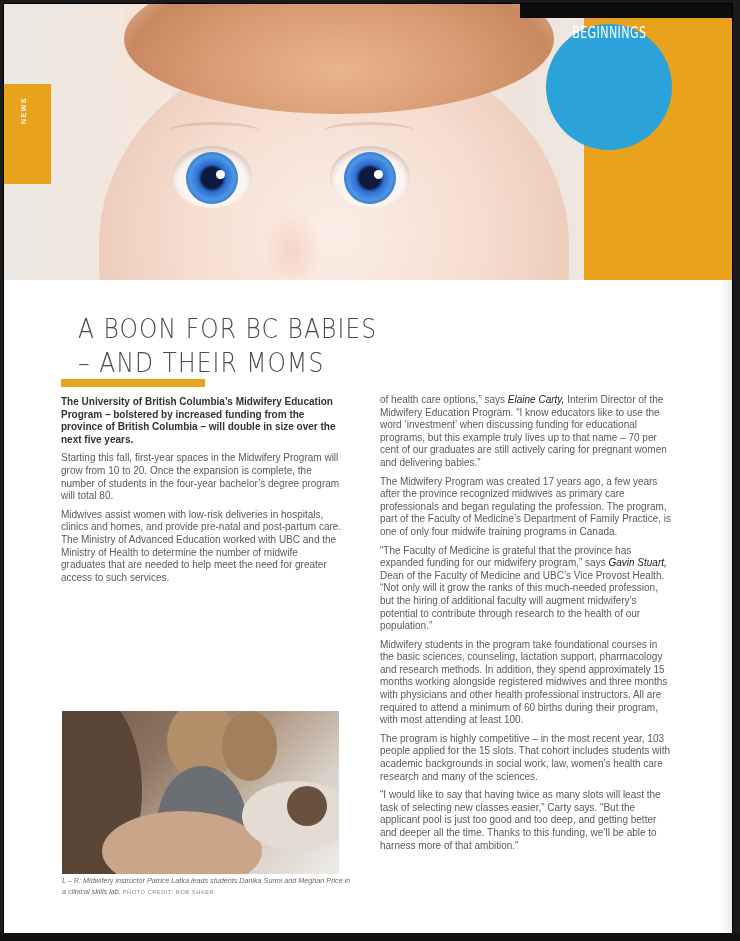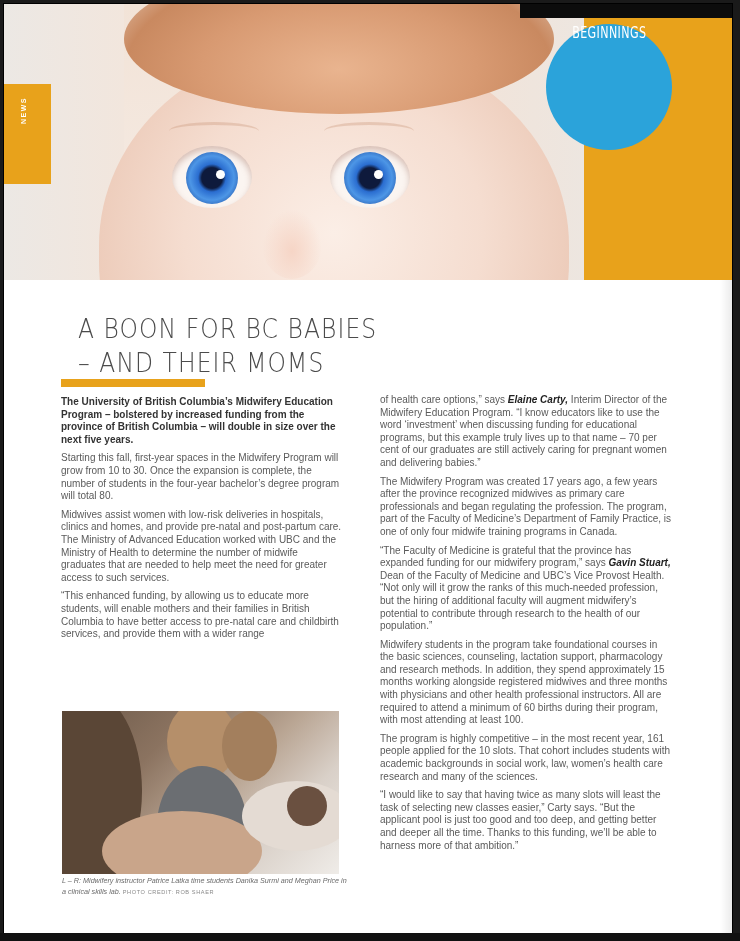--- a/index.html
+++ b/index.html
@@ -88,21 +88,21 @@
   }
   .headline .line { display: block; transform: scaleX(0.9); transform-origin: left; white-space: nowrap; }
   .rule { position: absolute; left: 57px; top: 375px; width: 144px; height: 8px; background: #e8a21b; }
 
   
   .col { position: absolute; width: 284px; font-size: 10px; line-height: 12.6px; color: #5a5a5a; }
   .col.left { left: 57px; top: 392px; }
   .col.right { left: 376px; top: 390px; width: 292px; }
   .col p { margin-bottom: 6px; }
   .col p.lead { color: #333; font-weight: bold; }
-  .col b.name { color: #222; font-style: italic; font-weight: bold; }
+  .col b.name { color: #222; font-style: italic; font-weight: normal; }
 
   .photo {
     position: absolute; left: 58px; top: 707px; width: 277px; height: 163px; overflow: hidden;
     background: linear-gradient(135deg, #6d5a4a 0%, #8b7360 30%, #b9a593 55%, #d9d0c8 75%, #efece8 100%);
   }
   .p-shape { position: absolute; border-radius: 50%; }
   .caption {
     position: absolute; left: 58px; top: 872px; width: 290px;
     font-size: 7.2px; line-height: 10.5px; color: #6a6a6a; font-style: italic;
   }
@@ -148,43 +148,42 @@
   </div>
 
   <h1 class="headline">
     <span class="line">A BOON FOR BC BABIES</span>
     <span class="line">– AND THEIR MOMS</span>
   </h1>
   <div class="rule"></div>
 
   <div class="col left">
     <p class="lead">The University of British Columbia’s Midwifery Education Program – bolstered by increased funding from the province of British Columbia – will double in size over the next five years.</p>
-    <p>Starting this fall, first-year spaces in the Midwifery Program will grow from 10 to 30. Once the expansion is complete, the number of students in the four-year bachelor’s degree program will total 80.</p>
+    <p>Starting this fall, first-year spaces in the Midwifery Program will grow from 10 to 20. Once the expansion is complete, the number of students in the four-year bachelor’s degree program will total 80.</p>
     <p>Midwives assist women with low-risk deliveries in hospitals, clinics and homes, and provide pre-natal and post-partum care. The Ministry of Advanced Education worked with UBC and the Ministry of Health to determine the number of midwife graduates that are needed to help meet the need for greater access to such services.</p>
-    <p>“This enhanced funding, by allowing us to educate more students, will enable mothers and their families in British Columbia to have better access to pre-natal care and childbirth services, and provide them with a wider range</p>
   </div>
 
   <div class="photo">
     <div class="p-shape" style="left:-30px;top:-20px;width:110px;height:200px;background:#5a4636;"></div>
     <div class="p-shape" style="left:105px;top:-10px;width:70px;height:80px;background:#b58f6a;"></div>
     <div class="p-shape" style="left:95px;top:55px;width:90px;height:120px;background:#6b6e72;"></div>
     <div class="p-shape" style="left:160px;top:0px;width:55px;height:70px;background:#a37f5d;"></div>
     <div class="p-shape" style="left:40px;top:100px;width:160px;height:80px;background:#c9a58a;"></div>
     <div class="p-shape" style="left:180px;top:70px;width:110px;height:70px;background:#e4dbd3;"></div>
     <div class="p-shape" style="left:225px;top:75px;width:40px;height:40px;background:#6a5040;"></div>
   </div>
   <div class="caption">
-    <span>L – R: Midwifery instructor Patrice Latka time students Danika Surmi and Meghan Price in a clinical skills lab.</span>
+    <span>L – R: Midwifery instructor Patrice Latka leads students Danika Surmi and Meghan Price in a clinical skills lab.</span>
     <span class="credit">PHOTO CREDIT: ROB SHAER</span>
   </div>
 
   <div class="col right">
     <p><span>of health care options,” says </span><b class="name">Elaine Carty,</b><span> Interim Director of the Midwifery Education Program. “I know educators like to use the word ‘investment’ when discussing funding for educational programs, but this example truly lives up to that name – 70 per cent of our graduates are still actively caring for pregnant women and delivering babies.”</span></p>
     <p>The Midwifery Program was created 17 years ago, a few years after the province recognized midwives as primary care professionals and began regulating the profession. The program, part of the Faculty of Medicine’s Department of Family Practice, is one of only four midwife training programs in Canada.</p>
     <p><span>“The Faculty of Medicine is grateful that the province has expanded funding for our midwifery program,” says </span><b class="name">Gavin Stuart,</b><span> Dean of the Faculty of Medicine and UBC’s Vice Provost Health. “Not only will it grow the ranks of this much-needed profession, but the hiring of additional faculty will augment midwifery’s potential to contribute through research to the health of our population.”</span></p>
     <p>Midwifery students in the program take foundational courses in the basic sciences, counseling, lactation support, pharmacology and research methods. In addition, they spend approximately 15 months working alongside registered midwives and three months with physicians and other health professional instructors. All are required to attend a minimum of 60 births during their program, with most attending at least 100.</p>
-    <p>The program is highly competitive – in the most recent year, 161 people applied for the 10 slots. That cohort includes students with academic backgrounds in social work, law, women’s health care research and many of the sciences.</p>
+    <p>The program is highly competitive – in the most recent year, 103 people applied for the 15 slots. That cohort includes students with academic backgrounds in social work, law, women’s health care research and many of the sciences.</p>
     <p>“I would like to say that having twice as many slots will least the task of selecting new classes easier,” Carty says. “But the applicant pool is just too good and too deep, and getting better and deeper all the time. Thanks to this funding, we’ll be able to harness more of that ambition.”</p>
   </div>
 
   <div class="right-shadow"></div>
 </div>
 <div class="frame-bottom"></div>
 
 </body></html>

